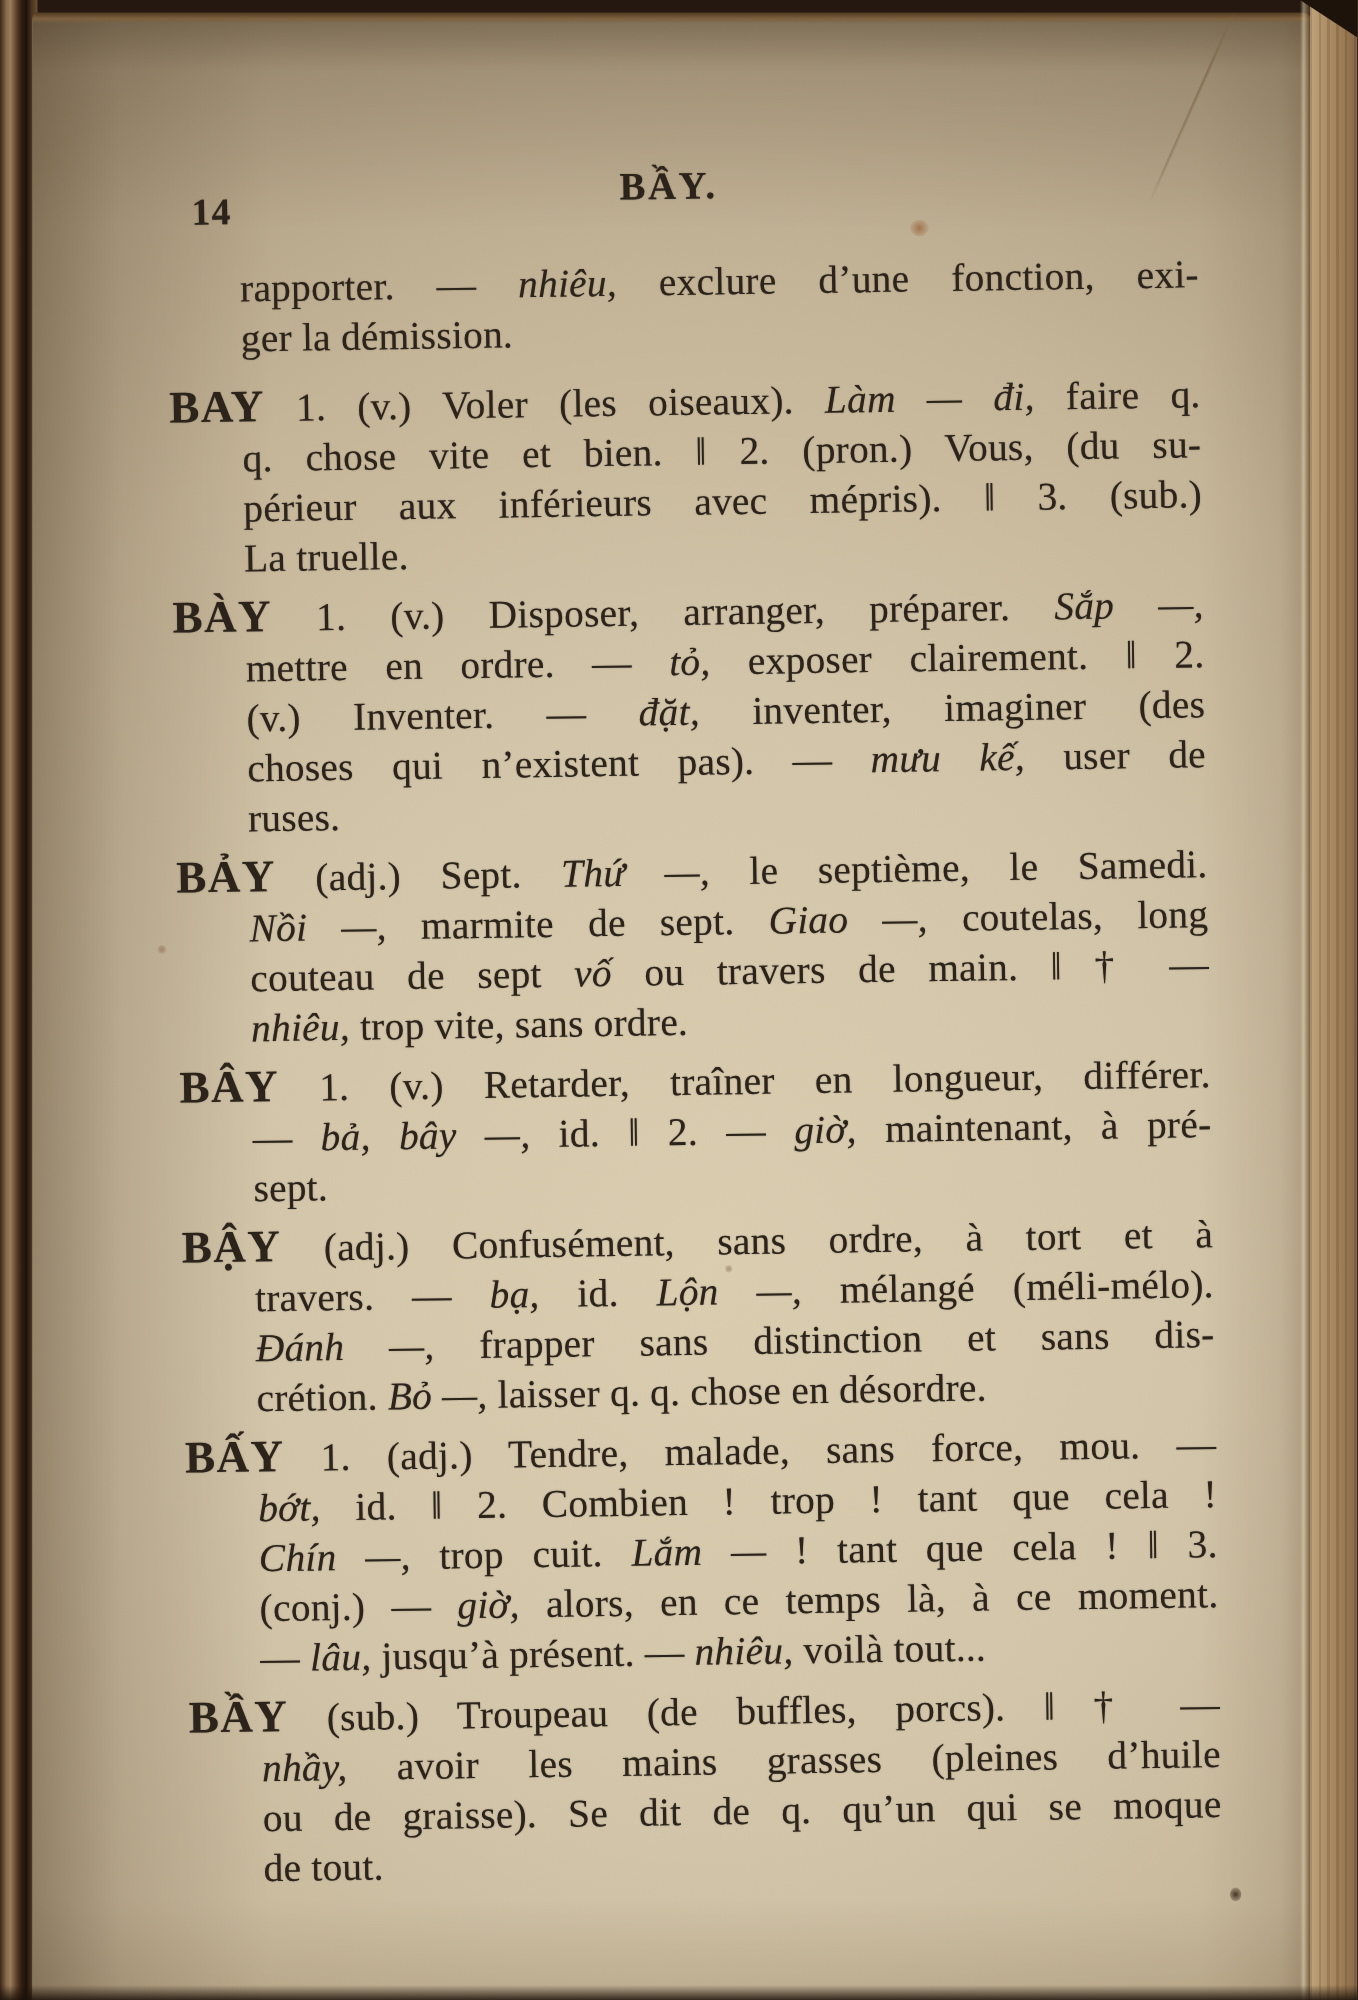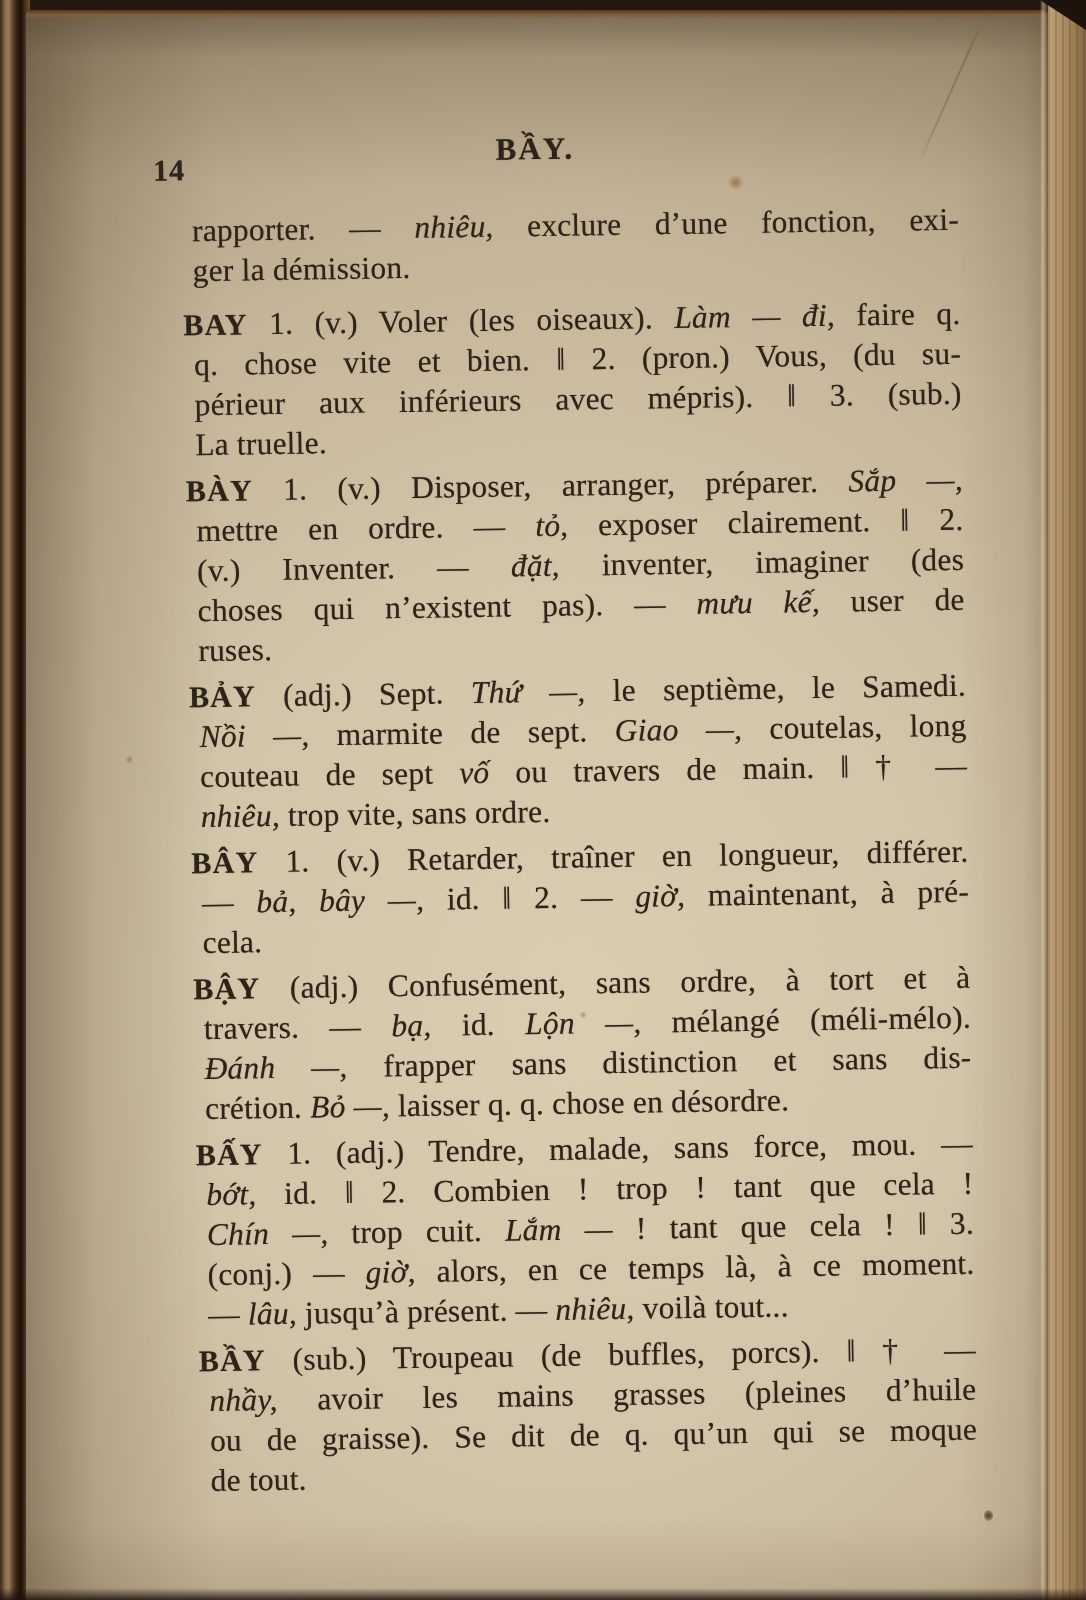--- a/index.html
+++ b/index.html
@@ -110,21 +110,21 @@
   }
   .entry { margin-top: 6px; }
   .entry:first-child { margin-top: 0; }
   .entry:nth-child(2) { margin-top: 14px; }
   .line {
     text-align: justify; text-align-last: justify;
     letter-spacing: .2px;
   }
   .line.cont { padding-left: 58px; }
   .line.last { text-align-last: left; }
-  .hw { font-weight: 700; font-size: 30px; letter-spacing: 1.2px; margin-left: 48px; }
+  .hw { font-weight: 700; font-size: 36px; letter-spacing: 1.2px; }
   .it { font-style: italic; }
   .grain { position: absolute; inset: 0; pointer-events: none; }
 </style>
 </head>
 <body>
 
 <div class="scene">
   <div class="binding"></div>
 
   <div class="page">
@@ -171,21 +171,21 @@
         </div>
         <div class="entry">
           <div class="line"><span class="hw">BẢY</span><span> (adj.) Sept. </span><span class="it">Thứ —,</span><span> le septième, le Samedi.</span></div>
           <div class="line cont"><span class="it">Nồi —,</span><span> marmite de sept. </span><span class="it">Giao —,</span><span> coutelas, long</span></div>
           <div class="line cont"><span>couteau de sept </span><span class="it">vố</span><span> ou travers de main. ‖ † —</span></div>
           <div class="line cont last"><span class="it">nhiêu,</span><span> trop vite, sans ordre.</span></div>
         </div>
         <div class="entry">
           <div class="line"><span class="hw">BÂY</span><span> 1. (v.) Retarder, traîner en longueur, différer.</span></div>
           <div class="line cont"><span>— </span><span class="it">bả, bây —,</span><span> id. ‖ 2. — </span><span class="it">giờ,</span><span> maintenant, à pré-</span></div>
-          <div class="line cont last"><span>cela.</span></div>
+          <div class="line cont last"><span>sept.</span></div>
         </div>
         <div class="entry">
           <div class="line"><span class="hw">BẬY</span><span> (adj.) Confusément, sans ordre, à tort et à</span></div>
           <div class="line cont"><span>travers. — </span><span class="it">bạ,</span><span> id. </span><span class="it">Lộn —,</span><span> mélangé (méli-mélo).</span></div>
           <div class="line cont"><span class="it">Đánh —,</span><span> frapper sans distinction et sans dis-</span></div>
           <div class="line cont last"><span>crétion. </span><span class="it">Bỏ —,</span><span> laisser q. q. chose en désordre.</span></div>
         </div>
         <div class="entry">
           <div class="line"><span class="hw">BẤY</span><span> 1. (adj.) Tendre, malade, sans force, mou. —</span></div>
           <div class="line cont"><span class="it">bớt,</span><span> id. ‖ 2. Combien ! trop ! tant que cela !</span></div>

